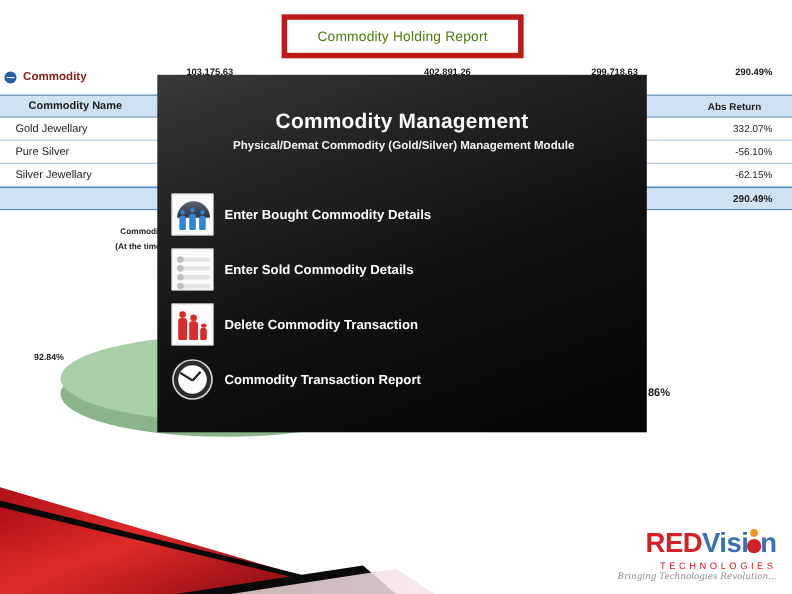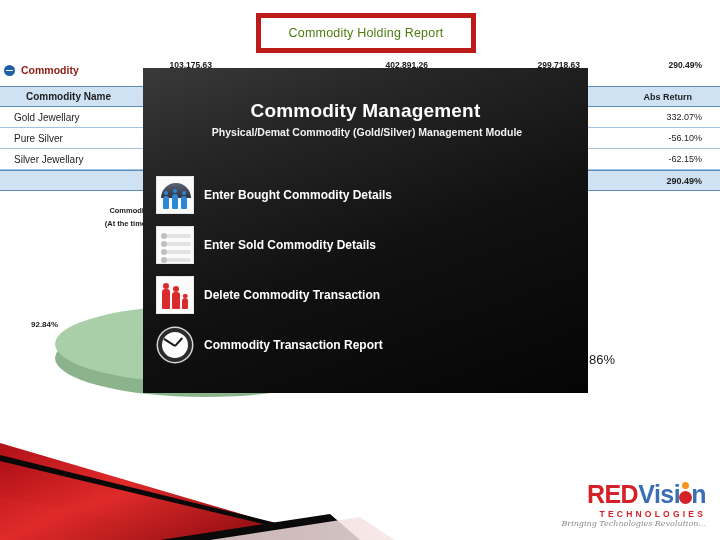--- a/index.html
+++ b/index.html
@@ -169,22 +169,22 @@
   .pie-label {
     position: absolute;
     left: 31px; top: 320px;
     font-size: 8px;
     font-weight: bold;
     color: #1a1a1a;
   }
   .pie-label-right {
     position: absolute;
     left: 589px; top: 352px;
-    font-size: 13px;
-    font-weight: normal;
+    font-size: 10px;
+    font-weight: bold;
     color: #1a1a1a;
   }
 
   
   #overlay {
     position: absolute;
     left: 143px; top: 68px;
     width: 445px; height: 325px;
     background: linear-gradient(160deg, #3a3a3a 0%, #262626 22%, #111111 55%, #050505 100%);
     overflow: hidden;
@@ -345,21 +345,21 @@
     margin: 0 -1px;
   }
   .logo-dot::after {
     content:""; position:absolute; left:3px; top:-9px;
     width:7px; height:7px; border-radius:50%; background:#f7941e;
   }
   .logo-sub {
     font-size: 8.5px;
     letter-spacing: 3.2px;
     color: #d42027;
-    font-weight: bold;
+    font-weight: normal;
     margin-top: 3px;
     white-space: nowrap;
   }
   .logo-tag {
     font-size: 8px;
     color: #8c8c8c;
     font-family: "DejaVu Serif", serif;
     font-style: italic;
     margin-top: 2px;
     white-space: nowrap;

